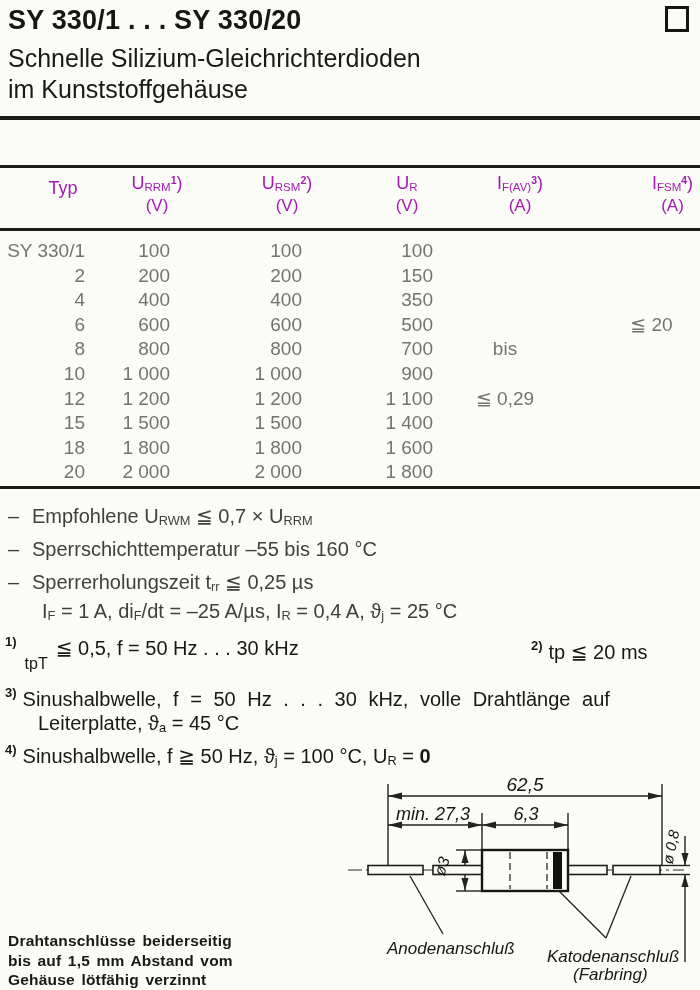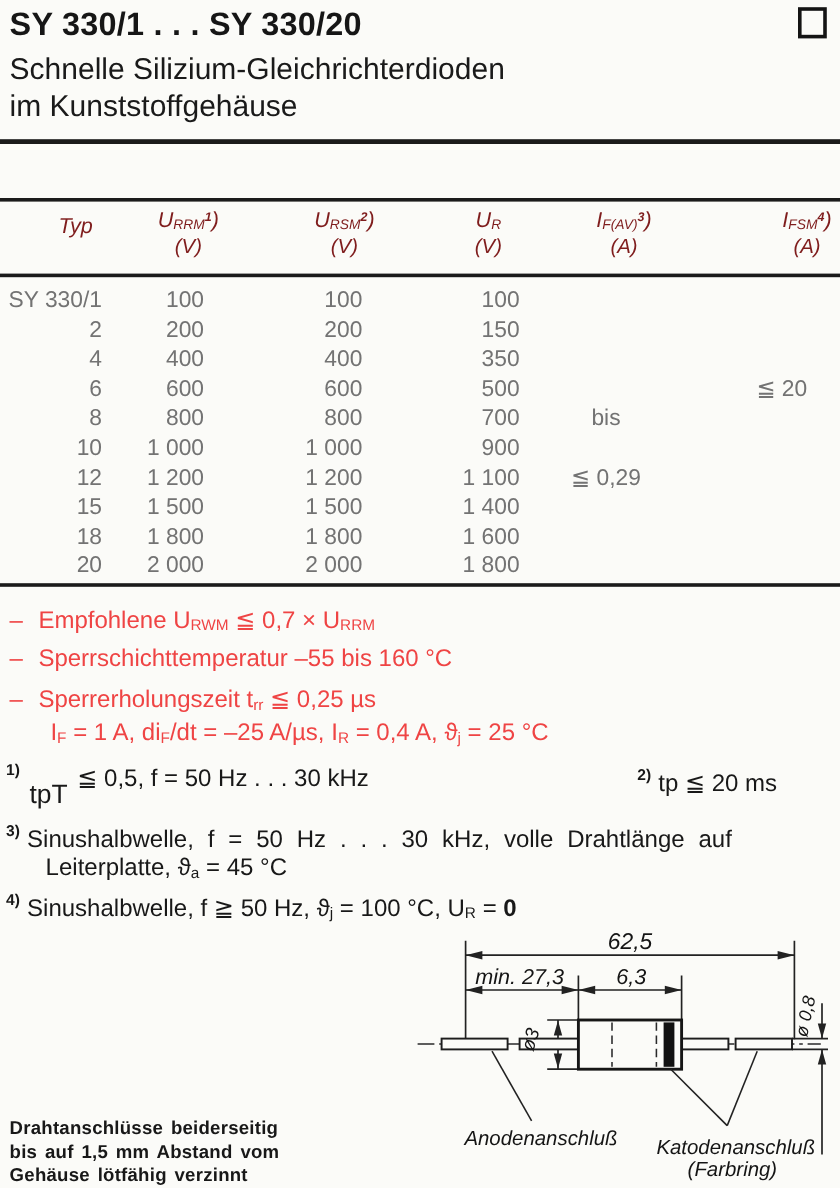--- a/index.html
+++ b/index.html
@@ -8,40 +8,40 @@
     background:#fbfbf8;color:#161616;overflow:hidden;
     font-family:"Liberation Sans","DejaVu Sans",sans-serif;
   }
   .abs{position:absolute;}
   .rule{position:absolute;left:0;right:0;background:#1b1b1b;}
   
   .title{left:8px;top:5px;font-size:27px;font-weight:700;letter-spacing:0.2px;}
   .corner-box{left:665px;top:6px;width:18px;height:20px;border:3.5px solid #141414;background:#fbfbf8;}
   .subtitle{left:8px;top:43px;font-size:25px;line-height:31px;font-weight:400;color:#1a1a1a;}
   
-  .thead-cell{position:absolute;text-align:center;font-size:18px;color:#7f1d1d;font-style:italic;}
+  .thead-cell{position:absolute;text-align:center;font-size:18px;color:#a21caf;}
   .thead-cell .unit{margin-top:2px;font-size:17px;}
   sub{font-size:64%;vertical-align:-0.18em;letter-spacing:0;}
   sup{font-size:58%;vertical-align:0.5em;font-weight:700;}
   #tbody{position:absolute;left:0;top:239px;width:700px;}
   .trow{display:grid;grid-template-columns:105px 70px 132px 128px 140px 125px;height:24.6px;
         font-size:19px;font-weight:400;line-height:24.6px;color:#737373;}
   .c0{text-align:right;padding-right:20px;}
   .c1{text-align:right;padding-right:5px;}
   .c2{text-align:right;padding-right:5px;}
   .c3{text-align:right;padding-right:2px;}
   .c4{text-align:center;}
   .c5{text-align:center;padding-left:28px;}
   
-  .note{position:absolute;font-size:20px;color:#ef4444;white-space:nowrap;}
+  .note{position:absolute;font-size:20px;color:#404040;white-space:nowrap;}
   .note .dash{display:inline-block;width:24px;}
   
   .fnmark{font-size:13px;vertical-align:9px;font-weight:700;padding-right:6px;}
   .fn{position:absolute;font-size:20px;color:#181818;white-space:nowrap;}
-  .frac{display:inline-block;text-align:center;vertical-align:-14px;margin:0 8px 0 2px;font-size:22px;line-height:19px;}
+  .frac{display:inline-block;text-align:center;vertical-align:-14px;margin:0 8px 0 2px;font-size:16px;line-height:19px;}
   .frac .bar{height:2px;background:#181818;margin:1px 0;}
   
   #diagram{left:330px;top:770px;width:370px;height:216px;}
   
   #footer-note{left:8px;top:931px;width:310px;font-size:15.5px;line-height:19.5px;
                font-weight:700;letter-spacing:0.2px;word-spacing:2px;color:#181818;}
   .dimtext{font-style:italic;fill:#151515;}
   .lbl{font-style:italic;fill:#151515;font-size:17px;}
 </style>
 </head>

